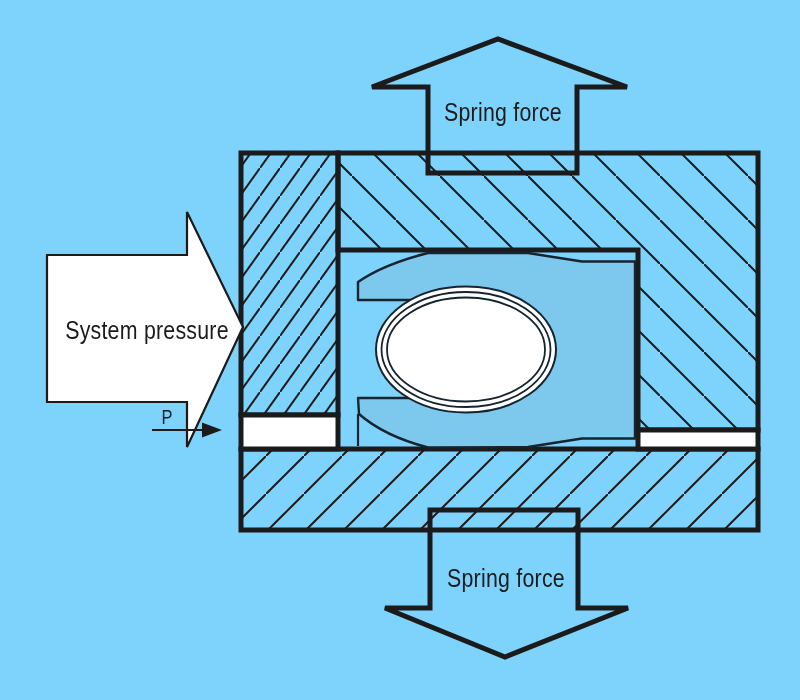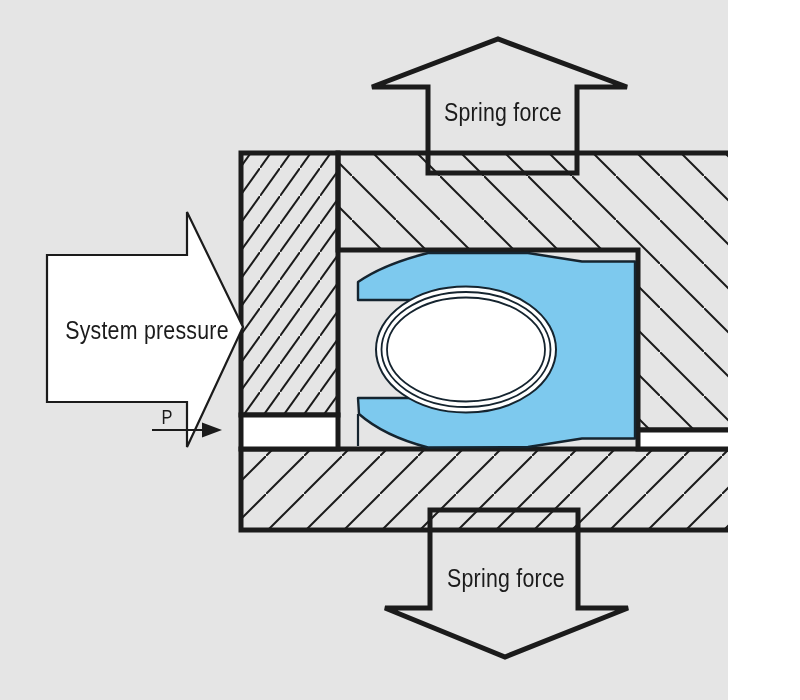--- a/index.html
+++ b/index.html
@@ -1,20 +1,20 @@
 <!DOCTYPE html>
 <html><head>
 <meta charset="utf-8">
 <style>
   html, body { margin: 0; padding: 0; background: #ffffff; }
   .stage {
     position: relative;
-    width: 728px;
+    width: 800px;
     height: 700px;
-    background: #e5e5e5;
+    background: #7dd3fc;
     overflow: hidden;
     font-family: "Liberation Sans", sans-serif;
   }
   .stage svg { position: absolute; left: 0; top: 0; }
   .lbl {
     position: absolute;
     color: #1b1b1b;
     white-space: nowrap;
     transform: translate(-50%, -50%) scaleX(0.82);
     font-weight: 400;

